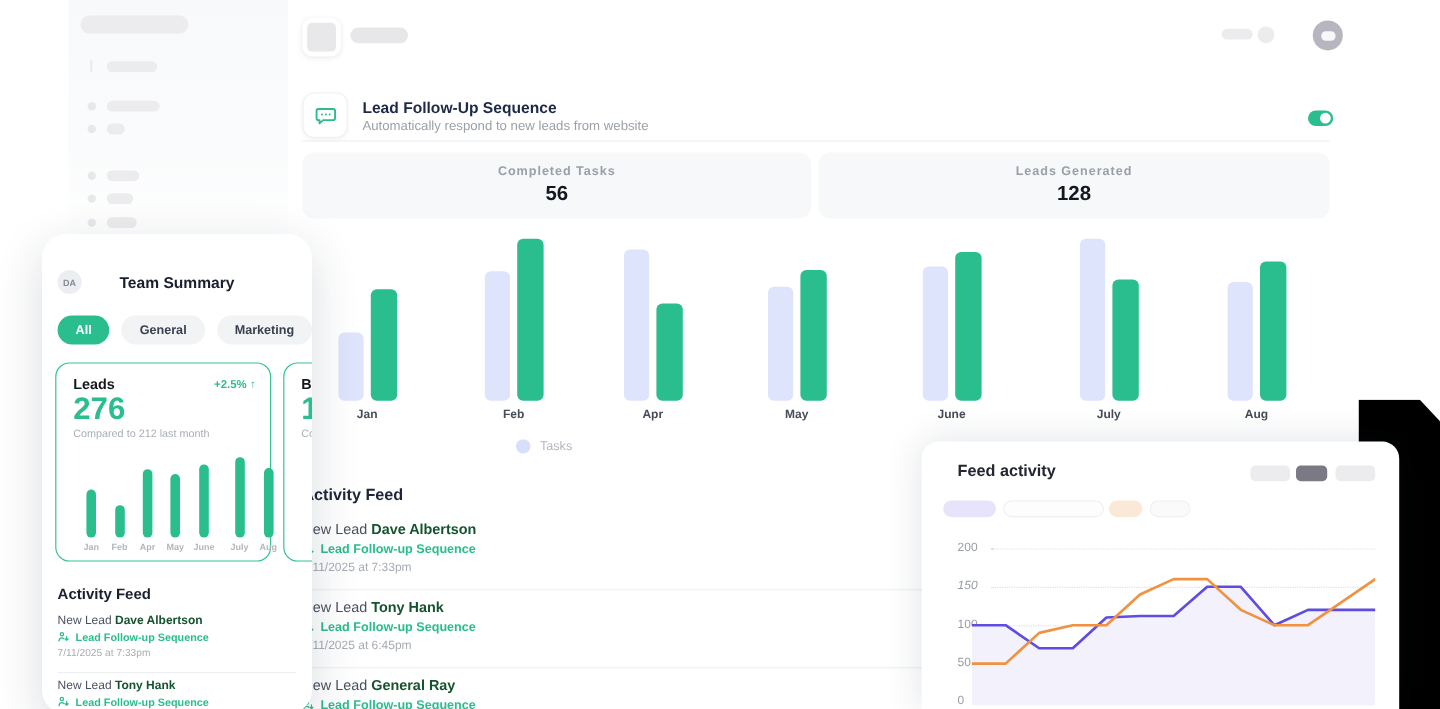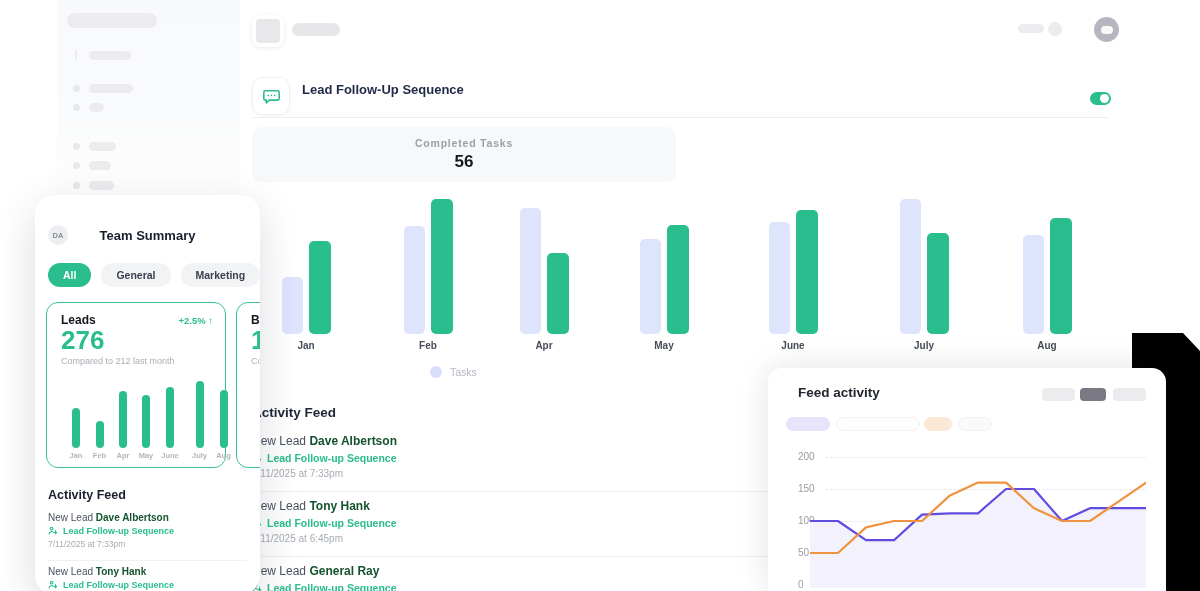--- a/index.html
+++ b/index.html
@@ -130,28 +130,33 @@
 
   <div id="auto-icon" class="abs">
     <svg viewBox="0 0 24 24" width="21" height="21" fill="none" stroke="#2abd8e" stroke-width="1.8" stroke-linejoin="round">
         <path d="M5 5.5h14a1.8 1.8 0 0 1 1.8 1.8v7a1.8 1.8 0 0 1-1.8 1.8H9.5L6 19.2v-3.1H5a1.8 1.8 0 0 1-1.8-1.8v-7A1.8 1.8 0 0 1 5 5.5z"></path>
         <circle cx="8.3" cy="10.8" r="0.95" fill="#2abd8e" stroke="none"></circle>
         <circle cx="12" cy="10.8" r="0.95" fill="#2abd8e" stroke="none"></circle>
         <circle cx="15.7" cy="10.8" r="0.95" fill="#2abd8e" stroke="none"></circle>
       </svg>
   </div>
   <div id="auto-title" class="abs">Lead Follow-Up Sequence</div>
+  <div id="auto-sub" class="abs">Automatically respond to new leads from website</div>
   <div id="toggle" class="abs">
       <div class="knob"></div>
     </div>
   <div id="divider-1" class="abs"></div>
 
   <div class="abs stat-card" style="left:252px;width:424px;">
     <div class="stat-label">Completed Tasks</div>
     <div class="stat-value">56</div>
+  </div>
+  <div class="abs stat-card" style="left:682px;width:426px;">
+    <div class="stat-label">Leads Generated</div>
+    <div class="stat-value">128</div>
   </div>
 
   <div id="main-bar-chart" class="abs">
       <div class="bar bar-tasks" style="left: 282px; top: 80px; height: 57px;"></div>
       <div class="bar bar-leads" style="left: 309px; top: 44px; height: 93px;"></div>
       <div class="bar bar-tasks" style="left: 404px; top: 29px; height: 108px;"></div>
       <div class="bar bar-leads" style="left: 431px; top: 2px; height: 135px;"></div>
       <div class="bar bar-tasks" style="left: 520px; top: 11px; height: 126px;"></div>
       <div class="bar bar-leads" style="left: 547px; top: 56px; height: 81px;"></div>
       <div class="bar bar-tasks" style="left: 640px; top: 42px; height: 95px;"></div>
@@ -297,21 +302,21 @@
 
     <div class="abs ta-pill" style="left:18px;width:44px;background:#e7e3fb;"></div>
     <div class="abs ta-pill" style="left:68px;width:84px;background:#fdfdfe;border:1px solid #f0f0f3;"></div>
     <div class="abs ta-pill" style="left:156px;width:28px;background:#fbe9d7;"></div>
     <div class="abs ta-pill" style="left:190px;width:34px;background:#fafafb;border:1px solid #f0f0f3;"></div>
 
     <div id="ta-grid">
         <div class="grid-line" style="top: 89px;"></div>
         <div class="grid-lb" style="top: 83px;">200</div>
         <div class="grid-line" style="top: 121px;"></div>
-        <div class="grid-lb" style="top: 115px;">150</div>
+        <div class="grid-lb" style="top: 115px; font-style: italic;">150</div>
         <div class="grid-line" style="top: 153px;"></div>
         <div class="grid-lb" style="top: 147px;">100</div>
         <div class="grid-line" style="top: 185px;"></div>
         <div class="grid-lb" style="top: 179px;">50</div>
         <div class="grid-line" style="top: 217px;"></div>
         <div class="grid-lb" style="top: 211px;">0</div>
       </div>
     <div id="ta-plot" class="abs" style="left:42px;top:80px;width:336px;height:140px;"><svg width="336" height="140" viewBox="0 0 336 140">
           <path d="M0,73.0 L0.0,73.0 L28.0,73.0 L56.0,92.2 L84.0,92.2 L112.0,66.6 L140.0,65.3 L168.0,65.3 L196.0,41.0 L224.0,41.0 L252.0,73.0 L280.0,60.2 L308.0,60.2 L336.0,60.2 L336,140 L0,140 Z" fill="#f2f1fc" stroke="none"></path>
           <polyline points="0.0,73.0 28.0,73.0 56.0,92.2 84.0,92.2 112.0,66.6 140.0,65.3 168.0,65.3 196.0,41.0 224.0,41.0 252.0,73.0 280.0,60.2 308.0,60.2 336.0,60.2" fill="none" stroke="#5f4ce0" stroke-width="2.2" stroke-linejoin="round" stroke-linecap="round"></polyline>

